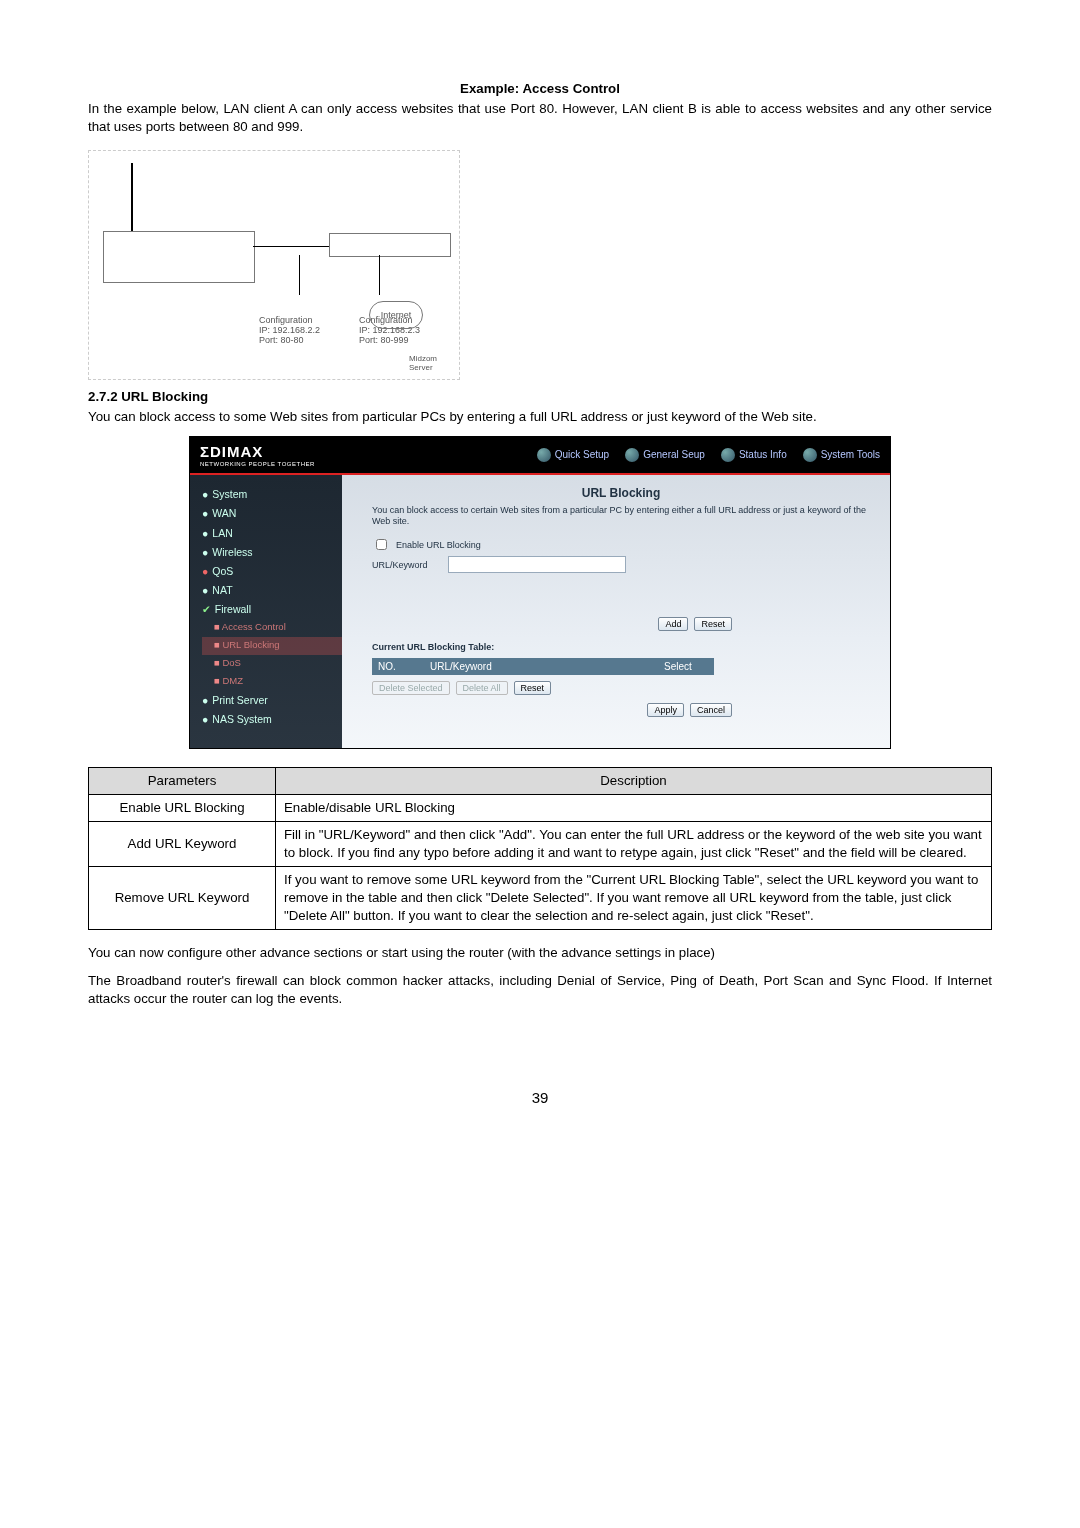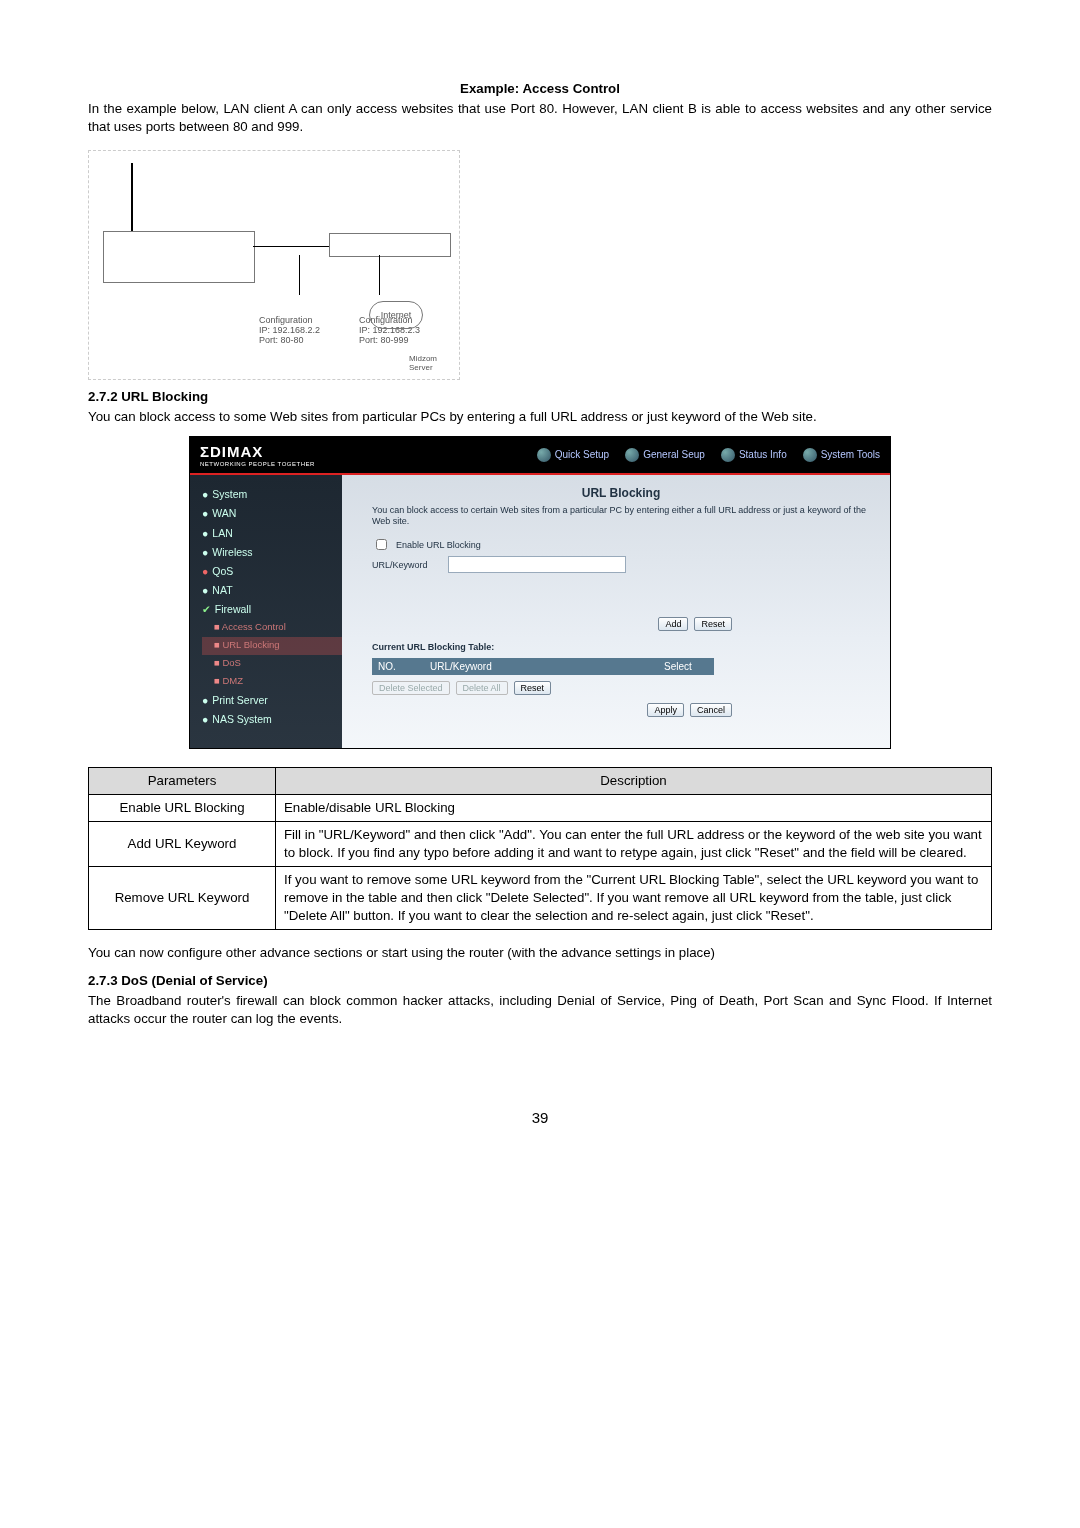--- a/index.html
+++ b/index.html
@@ -409,17 +409,16 @@
     </tr>
     <tr>
       <td class="param">Remove URL Keyword</td>
       <td>If you want to remove some URL keyword from the "Current URL Blocking Table", select the URL keyword you want to remove in the table and then click "Delete Selected". If you want remove all URL keyword from the table, just click "Delete All" button. If you want to clear the selection and re-select again, just click "Reset".</td>
     </tr>
   </tbody>
     </table>
 
   <p>You can now configure other advance sections or start using the router (with the advance settings in place)</p>
 
-  <div class="section-heading">2.7.3 DoS (Denial of Service)</div>
   <p class="body-text">The Broadband router's firewall can block common hacker attacks, including Denial of Service, Ping of Death, Port Scan and Sync Flood. If Internet attacks occur the router can log the events.</p>
 
   <div class="page-num">39</div>
 </div>
 
 </body></html>

